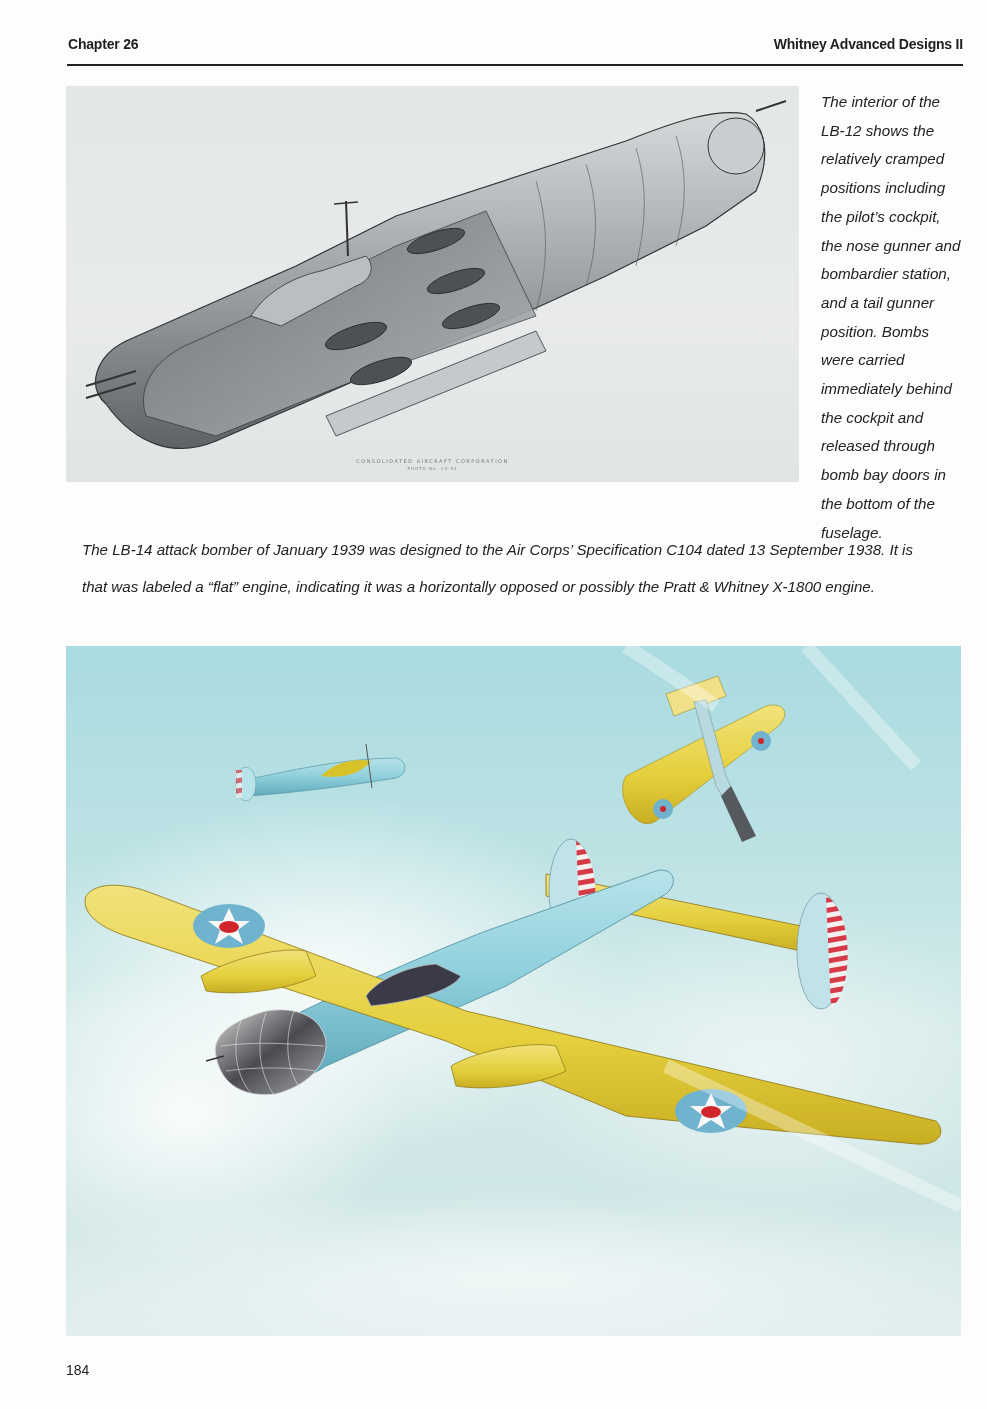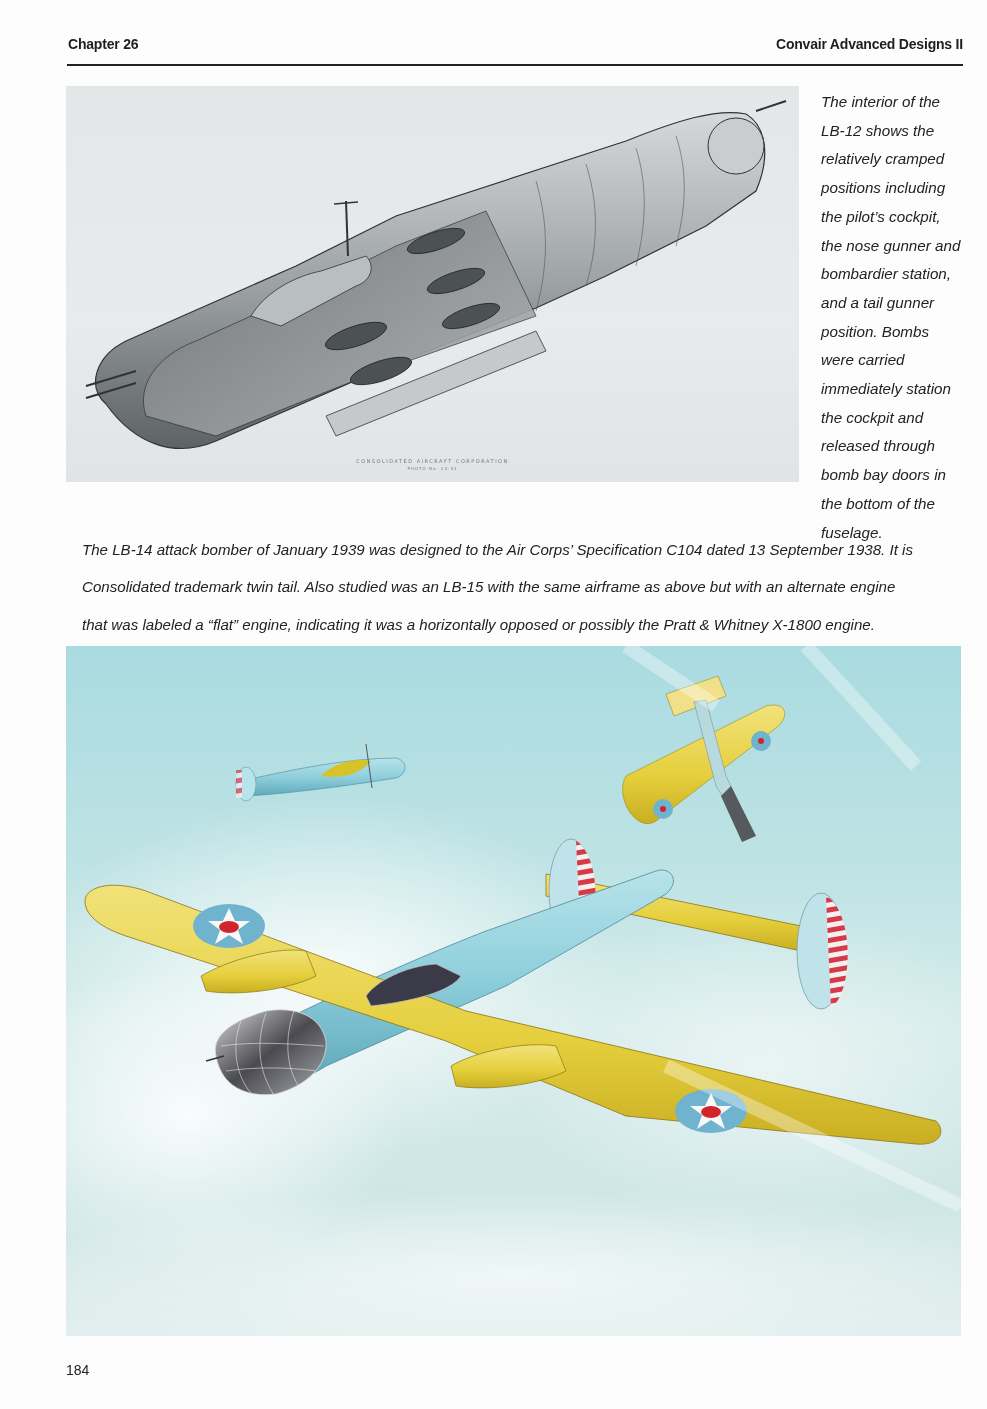--- a/index.html
+++ b/index.html
@@ -33,21 +33,21 @@
     .fig2 { position: absolute; left: 66px; top: 646px; width: 895px; height: 690px; overflow: hidden;
       background: linear-gradient(180deg, #a9dbe0 0%, #bde2e4 30%, #d5ebea 55%, #cfe6e6 80%, #e2efee 100%); }
     .fig2 svg { position: absolute; left: 0; top: 0; }
 
     .folio { position: absolute; left: 66px; top: 1362px; font-size: 14px; color: #222; }
   </style>
 </head>
 <body>
 
 <div class="running-head" id="chapter">Chapter 26</div>
-<div class="running-head" id="section">Convair Advanced Designs II</div>
+<div class="running-head" id="section">Whitney Advanced Designs II</div>
 <div class="rule"></div>
 
 <div class="fig1">
   <svg width="733" height="396" viewBox="0 0 733 396">
     <defs>
       <linearGradient id="fus" x1="0" y1="0" x2="0" y2="1">
         <stop offset="0" stop-color="#d6d9da"></stop>
         <stop offset="0.5" stop-color="#9ea3a6"></stop>
         <stop offset="1" stop-color="#5d6265"></stop>
       </linearGradient>
@@ -97,31 +97,30 @@
   <p>The interior of the</p>
   <p>LB-12 shows the</p>
   <p>relatively cramped</p>
   <p>positions including</p>
   <p>the pilot’s cockpit,</p>
   <p>the nose gunner and</p>
   <p>bombardier station,</p>
   <p>and a tail gunner</p>
   <p>position. Bombs</p>
   <p>were carried</p>
-  <p>immediately station</p>
+  <p>immediately behind</p>
   <p>the cockpit and</p>
   <p>released through</p>
   <p>bomb bay doors in</p>
   <p>the bottom of the</p>
   <p>fuselage.</p>
 </div>
 
 <div class="body-text">
   <p>The LB-14 attack bomber of January 1939 was designed to the Air Corps’ Specification C104 dated 13 September 1938. It is</p>
-  <p>Consolidated trademark twin tail. Also studied was an LB-15 with the same airframe as above but with an alternate engine</p>
   <p>that was labeled a “flat” engine, indicating it was a horizontally opposed or possibly the Pratt &amp; Whitney X-1800 engine.</p>
 </div>
 
 <div class="fig2">
   <svg width="895" height="690" viewBox="0 0 895 690">
     <defs>
       <linearGradient id="wingG" x1="0" y1="0" x2="0" y2="1">
         <stop offset="0" stop-color="#f1e27a"></stop>
         <stop offset="0.6" stop-color="#e5cf3c"></stop>
         <stop offset="1" stop-color="#c9ae22"></stop>

